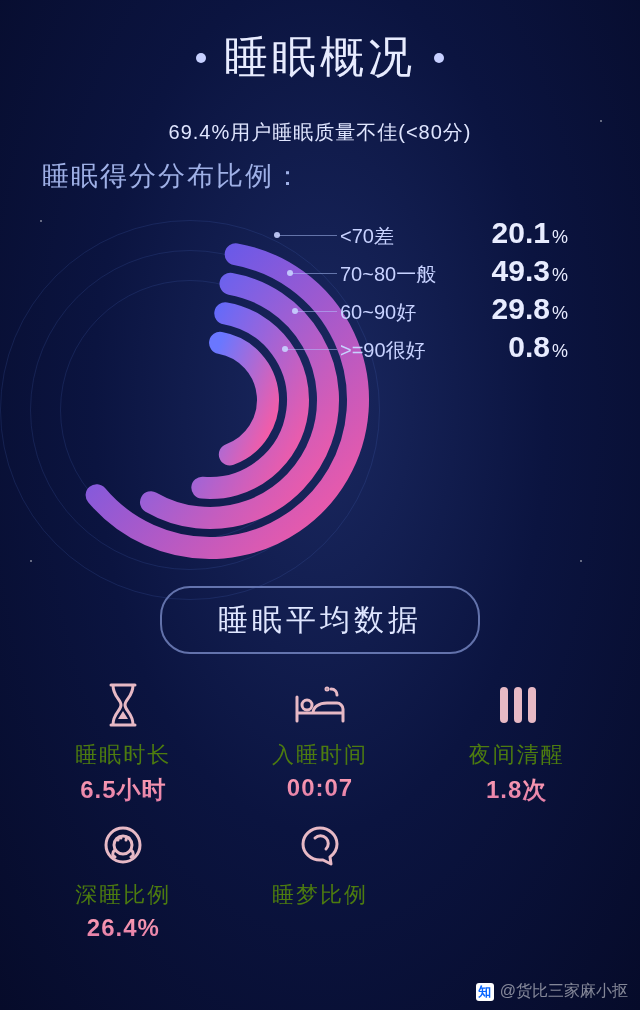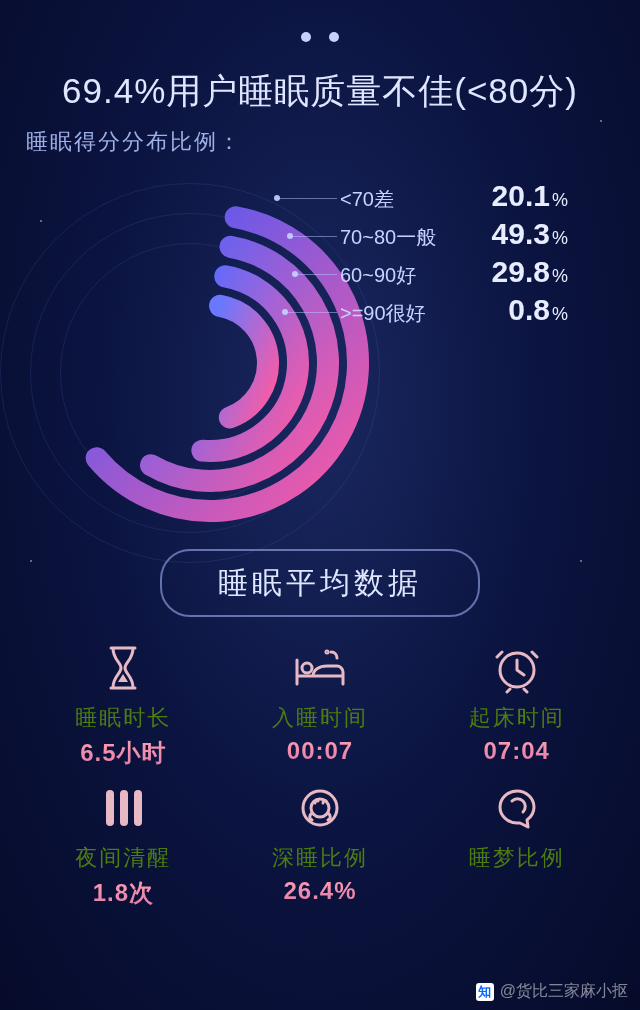--- a/index.html
+++ b/index.html
@@ -10,22 +10,22 @@
     font-family: "PingFang SC", "Microsoft YaHei", sans-serif;
     color: #fff;
     position: relative;
     overflow: hidden;
   }
   .star { position: absolute; width: 2px; height: 2px; background: rgba(255,255,255,0.5); border-radius: 50%; }
   .header { text-align: center; padding-top: 28px; position: relative; }
   .header-row { display: inline-flex; align-items: center; gap: 18px; }
   .dot { width: 10px; height: 10px; border-radius: 50%; background: #c7d0ff; }
   .title { font-size: 44px; font-weight: 500; letter-spacing: 4px; color: #e8ecff; }
-  .headline { font-size: 35px; color: #e0e6ff; text-align: center; margin-top: 22px; letter-spacing: 1px; }
-  .subhead { font-size: 22px; color: #9fb0e6; margin: 12px 0 0 26px; letter-spacing: 2px; }
+  .headline { font-size: 20px; color: #e0e6ff; text-align: center; margin-top: 32px; letter-spacing: 1px; }
+  .subhead { font-size: 27px; color: #9fb0e6; margin: 12px 0 0 42px; letter-spacing: 2px; }
   .chart-area { position: relative; height: 360px; margin-top: 16px; }
   .arcs { position: absolute; left: 20px; top: -10px; }
   .ripple { position: absolute; border: 1px solid rgba(80,110,200,0.18); border-radius: 50%; }
   .legend { position: absolute; left: 340px; top: 6px; }
   .legend-row { display: flex; align-items: baseline; height: 38px; }
   .lead { position: absolute; height: 1px; background: rgba(180,200,255,0.5); }
   .ldot { position: absolute; width: 6px; height: 6px; border-radius: 50%; background: rgba(200,210,255,0.9); }
   .legend-label { font-size: 20px; color: #c8d2ff; width: 120px; white-space: nowrap; }
   .legend-val { font-size: 30px; font-weight: 600; color: #e8ecff; text-align: right; width: 90px; }
   .legend-pct { font-size: 18px; color: #e8ecff; margin-left: 2px; }
@@ -47,20 +47,21 @@
 <body>
 
 <div class="star" style="left:40px;top:220px"></div>
 <div class="star" style="left:600px;top:120px"></div>
 <div class="star" style="left:30px;top:560px"></div>
 <div class="star" style="left:580px;top:560px"></div>
 
 <div class="header">
   <div class="header-row">
     <span class="dot"></span>
+    <span class="title">睡眠概况</span>
     <span class="dot"></span>
   </div>
 </div>
 
 <div class="headline">69.4%用户睡眠质量不佳(&lt;80分)</div>
 <div class="subhead">睡眠得分分布比例：</div>
 
 <div class="chart-area">
 
   <div class="ripple" style="left:60px;top:70px;width:260px;height:260px"></div>
@@ -154,32 +155,20 @@
             <circle cx="36" cy="8" r="1"></circle>
           </g>
         </svg>
       </div>
       <div class="label">入睡时间</div>
       <div class="value">00:07</div>
     </div>
     <div class="cell">
       <div class="icon">
         <svg width="50" height="52">
-          <g stroke="#e7b9c5" stroke-width="3" fill="none" stroke-linecap="round" stroke-linejoin="round">
-            <circle cx="25" cy="28" r="17"></circle>
-            <path d="M25 18v10l7 5M10 10l-5 5M40 10l5 5M18 47l-3 3M32 47l3 3"></path>
-          </g>
-        </svg>
-      </div>
-      <div class="label">起床时间</div>
-      <div class="value">07:04</div>
-    </div>
-    <div class="cell">
-      <div class="icon">
-        <svg width="50" height="52">
           <g fill="#e7b9c5" stroke="none">
             <rect x="8" y="8" width="8" height="36" rx="4"></rect>
             <rect x="22" y="8" width="8" height="36" rx="4"></rect>
             <rect x="36" y="8" width="8" height="36" rx="4"></rect>
           </g>
         </svg>
       </div>
       <div class="label">夜间清醒</div>
       <div class="value">1.8次</div>
     </div>

